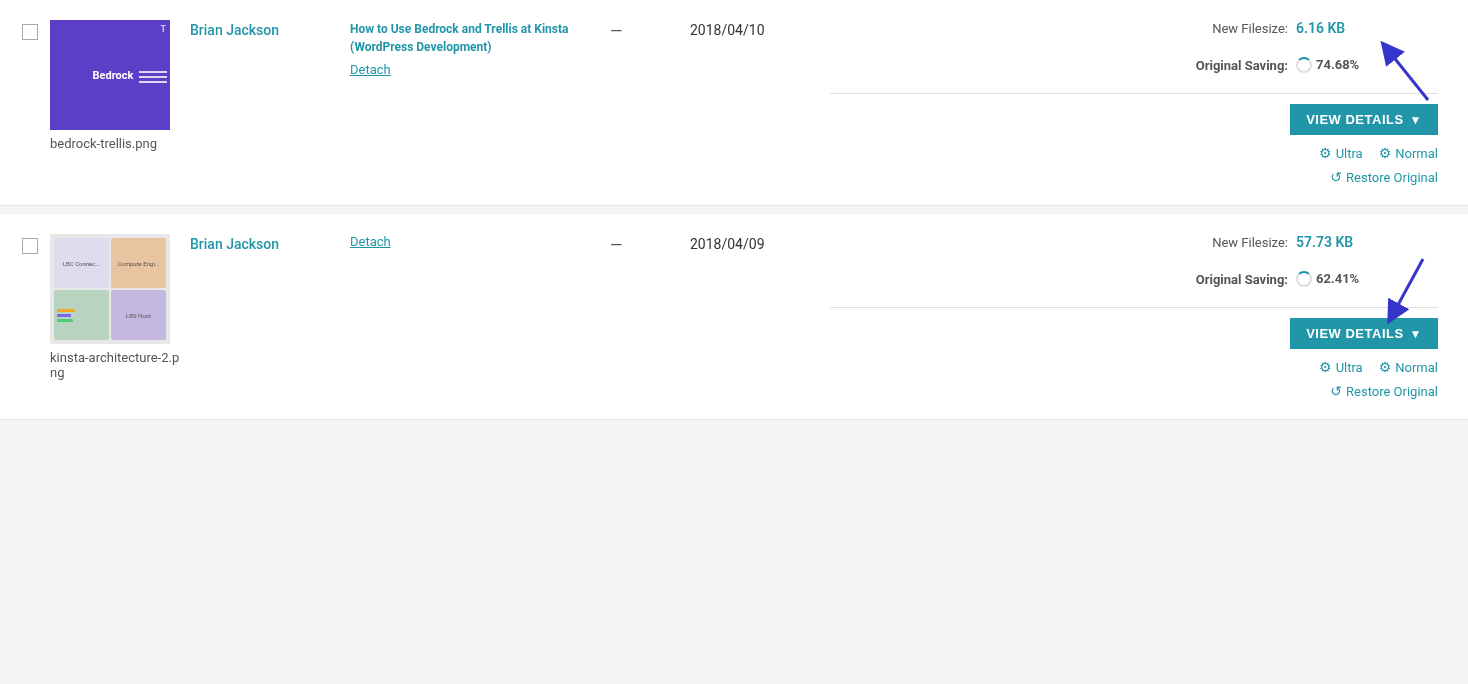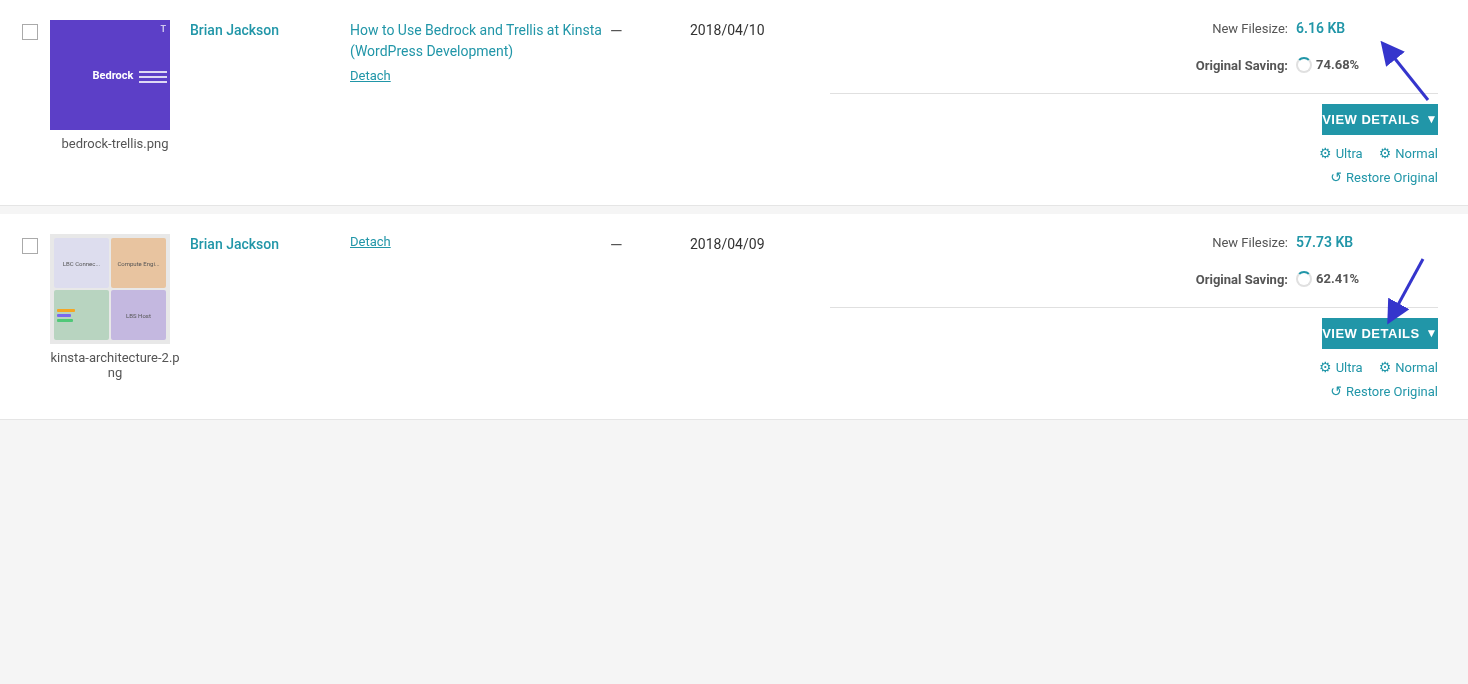--- a/index.html
+++ b/index.html
@@ -100,42 +100,41 @@
     }
     .kinsta-cell.orange { background: #e8c4a0; }
     .kinsta-cell.green { background: #b8d4c0; }
     .kinsta-cell.purple { background: #c4b8e0; }
     .filename {
       font-size: 13px;
       color: #555;
       margin-top: 6px;
       word-break: break-all;
       max-width: 200px;
-      text-align: center;
     }
     .info-col {
       width: 160px;
       flex-shrink: 0;
       padding-right: 22px;
     }
     .author-name {
       color: #2196a8;
       font-weight: 500;
       font-size: 14px;
       line-height: 1.5;
     }
     .post-col {
       width: 260px;
       flex-shrink: 0;
     }
     .post-title {
       color: #2196a8;
-      font-size: 14px;
+      font-size: 12px;
       line-height: 1.5;
-      font-weight: 400;
+      font-weight: 700;
       margin-bottom: 6px;
     }
     .detach-link {
       color: #2196a8;
       font-size: 13px;
       cursor: pointer;
       text-decoration: underline;
     }
     .dash-col {
       width: 80px;
@@ -215,25 +214,26 @@
       width: 100%;
       height: 1px;
       background: #e0e0e0;
       margin: 10px 0;
       align-self: stretch;
     }
     .view-details-btn {
       background: #2196a8;
       color: #fff;
       border: none;
-      padding: 8px 0;
+      padding: 8px 16px;
       font-size: 13px;
       font-weight: 600;
       cursor: pointer;
       display: flex;
+      align-items: center;
       gap: 6px;
       letter-spacing: 0.5px;
       text-transform: uppercase;
       align-self: flex-end;
       margin-left: 16px;
     }
     .view-details-btn .chevron {
       font-size: 12px;
     }
     .sub-actions {

